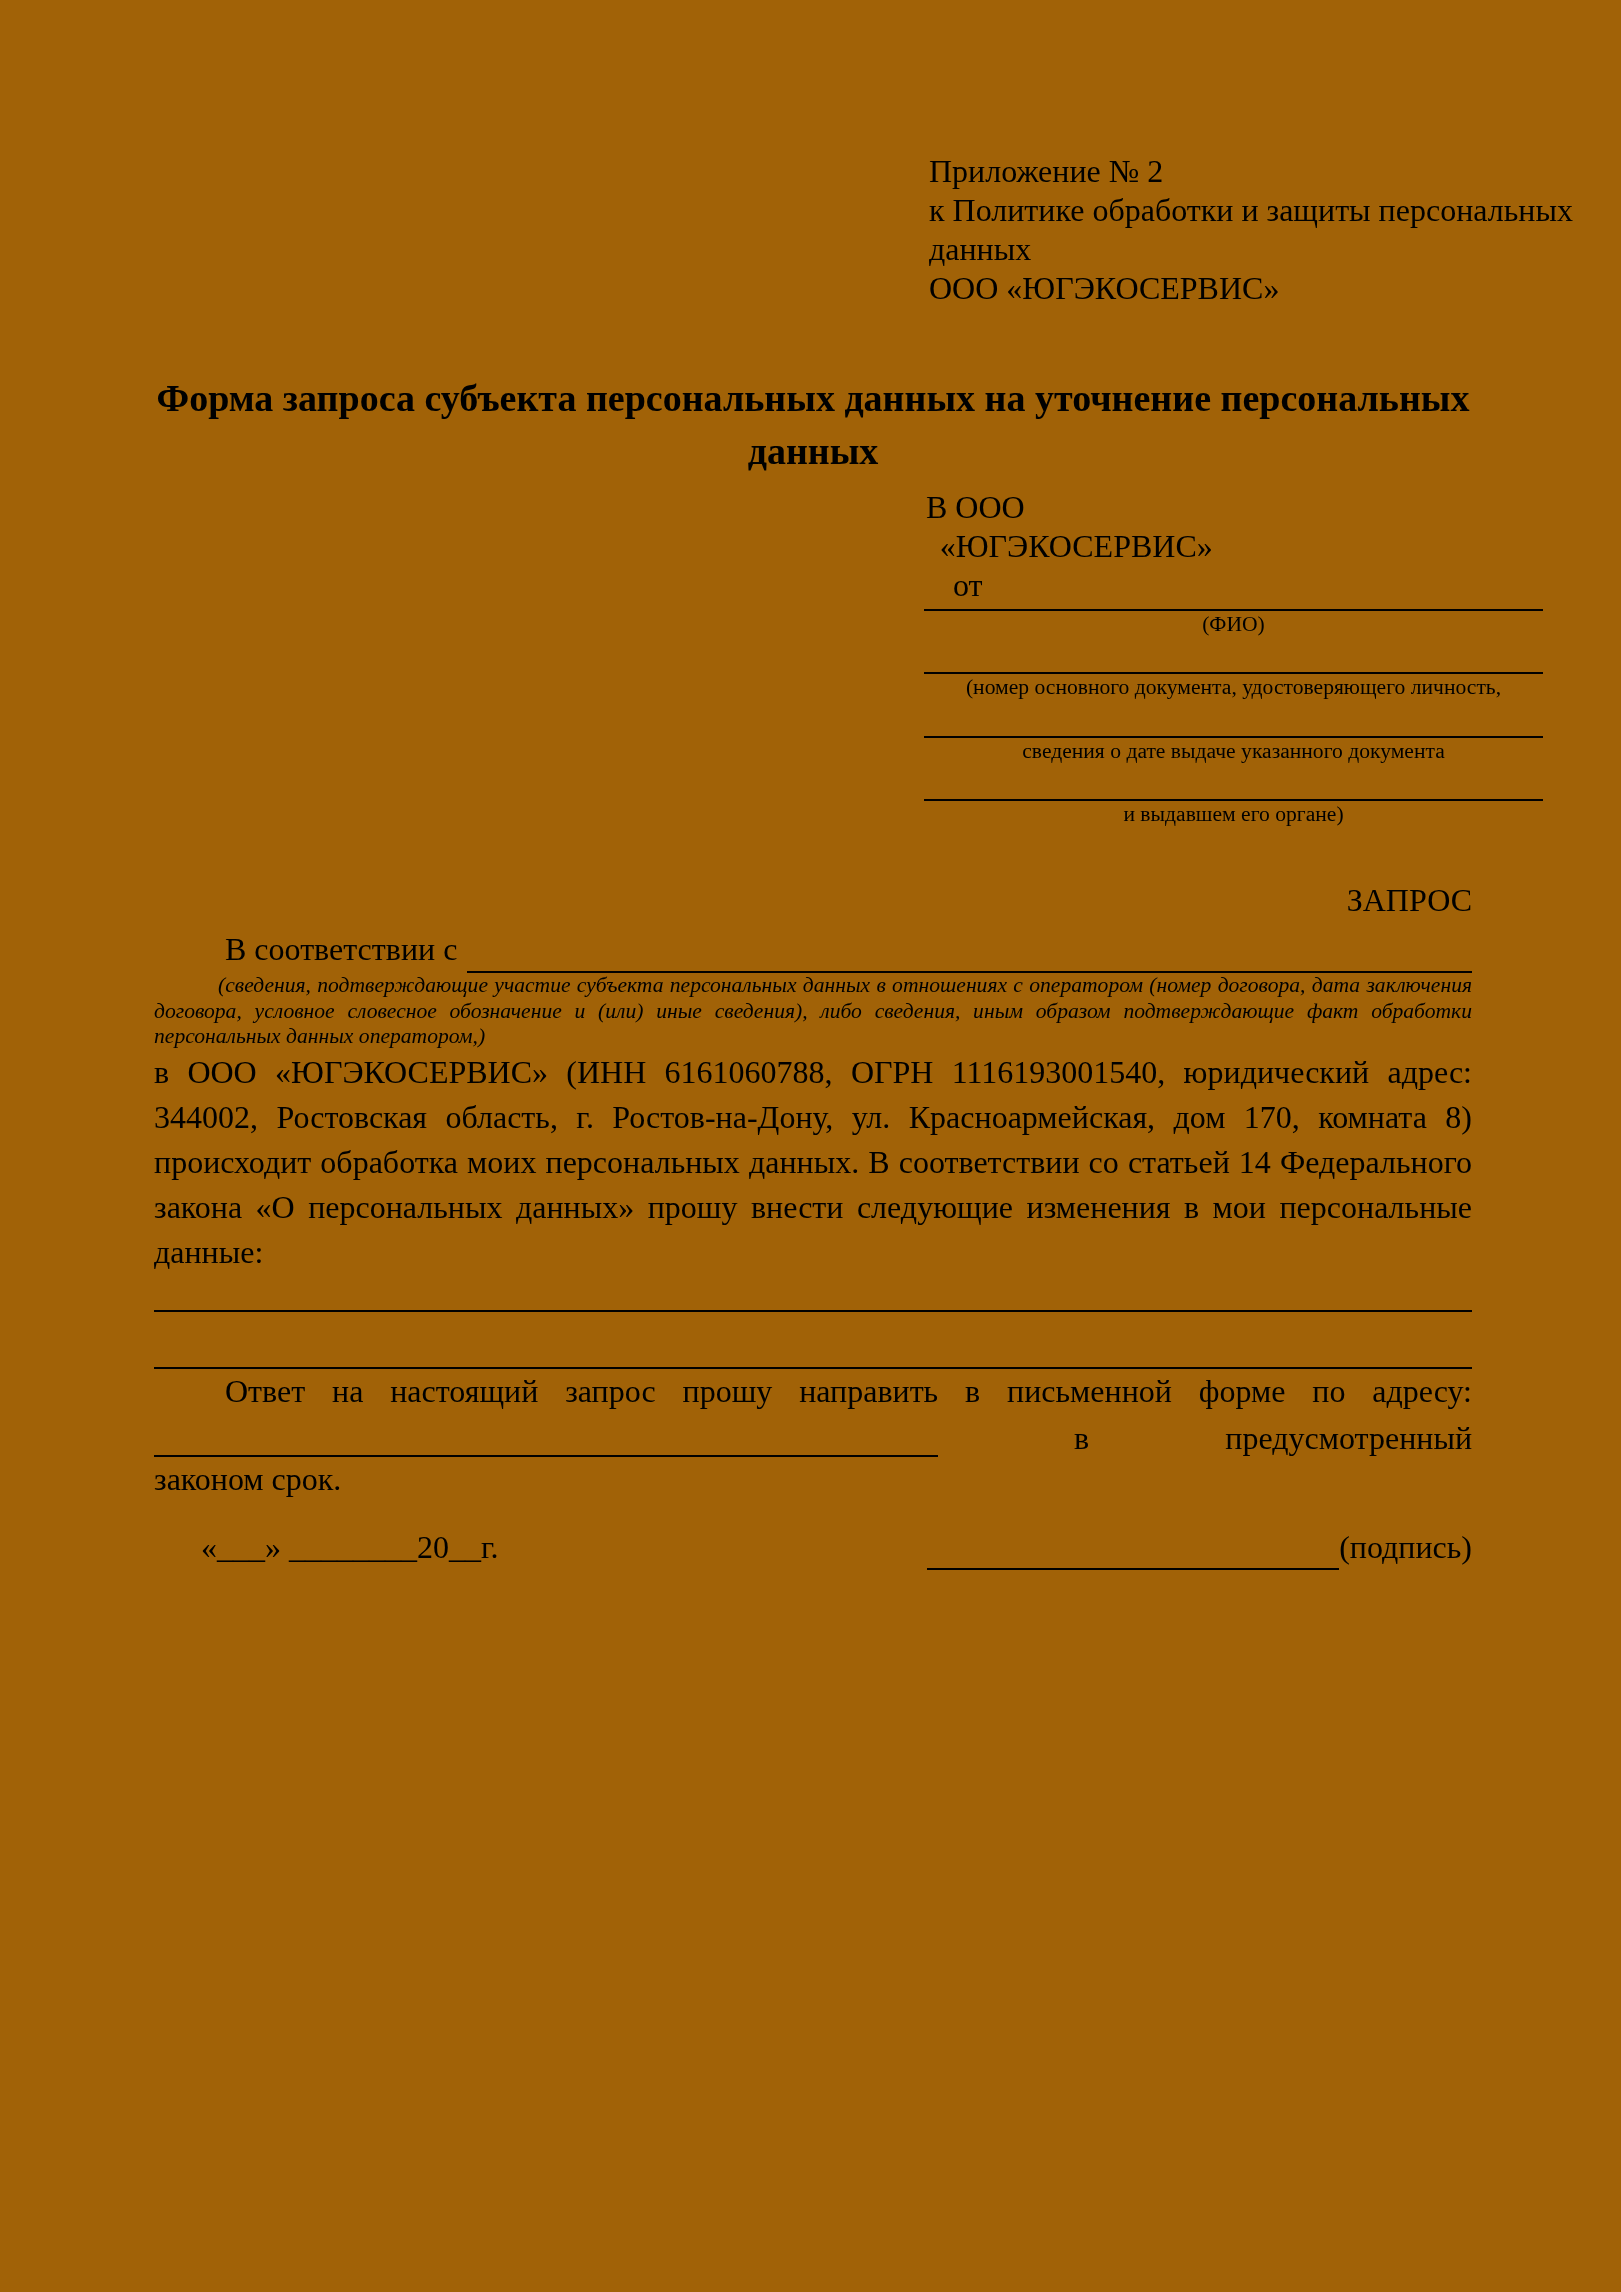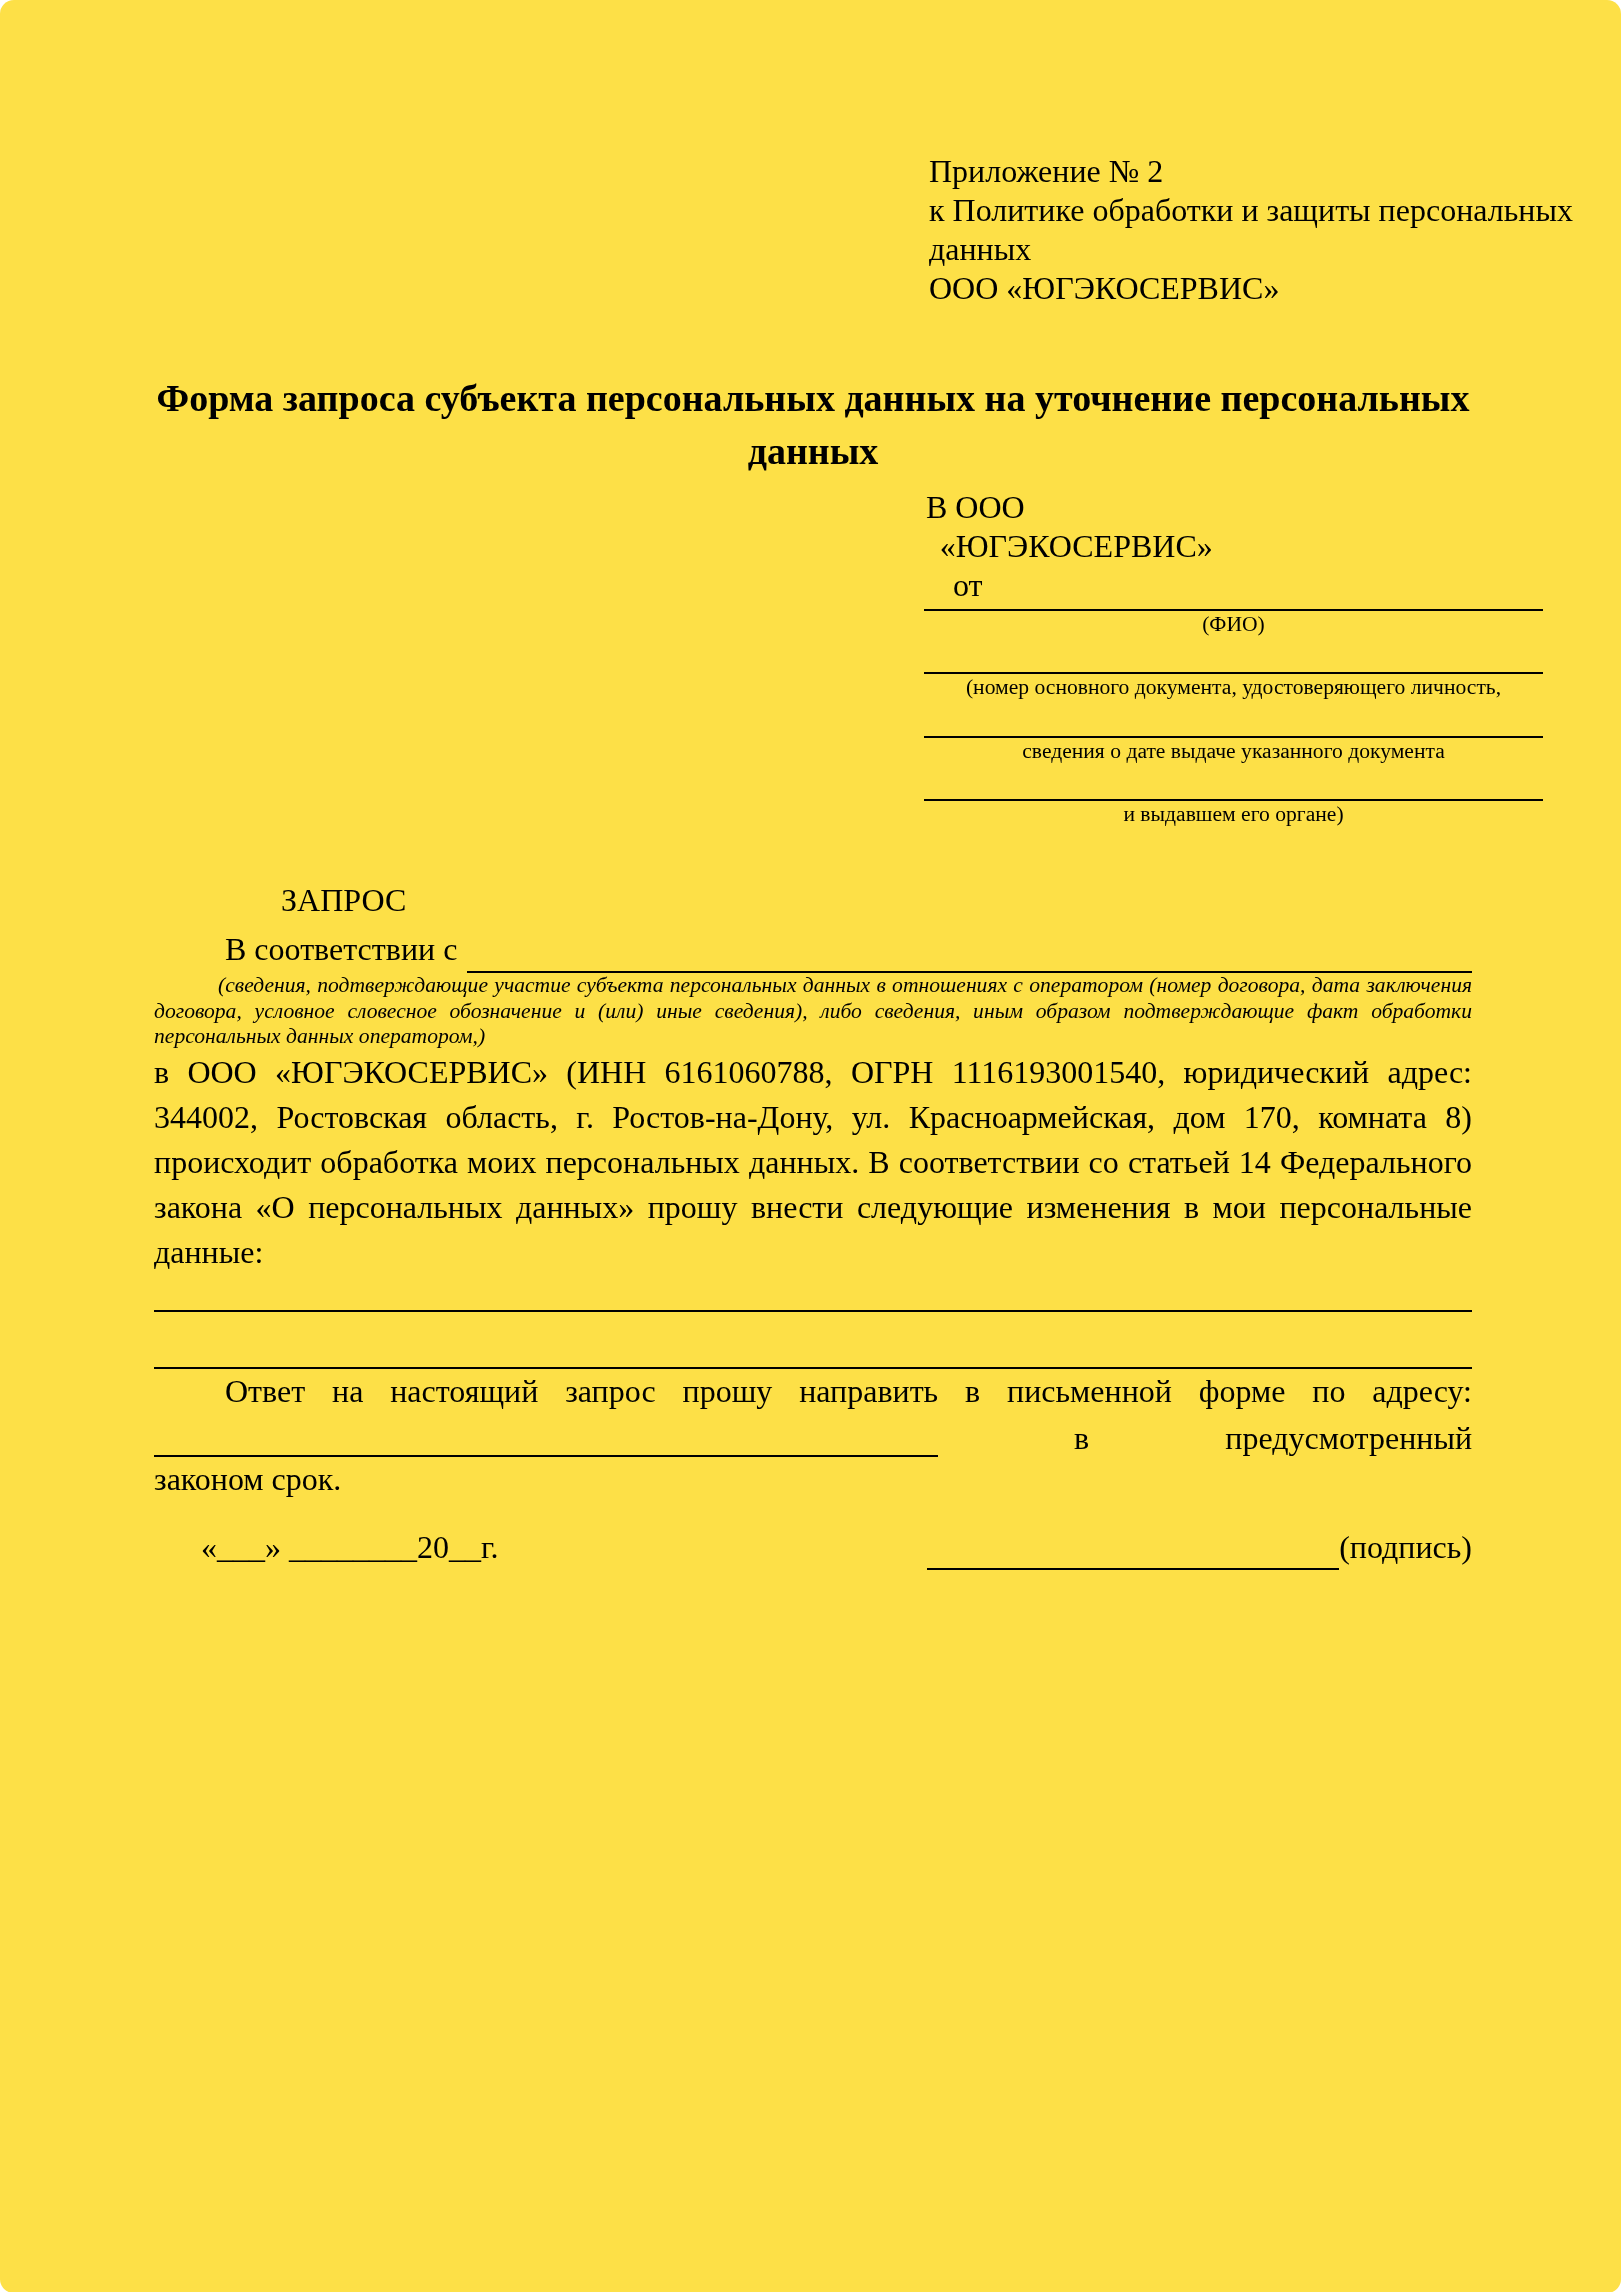--- a/index.html
+++ b/index.html
@@ -4,21 +4,21 @@
 <style>
   html, body { margin: 0; padding: 0; }
   body {
     width: 1621px; height: 2293px;
     background: #ffffff;
     color: #000000;
     font-family: "Liberation Serif", "DejaVu Serif", serif;
     font-size: 32px;
     position: relative;
   }
-  .page { position: absolute; inset: 0; background: #fde047; border-radius: 14px; }
+  .page { position: absolute; inset: 0; background: #a16207; }
 
   
   .header-note {
     position: absolute; top: 152px; left: 929px;
     line-height: 39px; white-space: nowrap;
   }
 
   
   .doc-title {
     position: absolute; top: 372px; left: 154px; width: 1318px;
@@ -32,21 +32,21 @@
   .a-l1 { padding-left: 2px; }
   .a-l2 { padding-left: 15.7px; }
   .a-l3 { padding-left: 29px; }
   .a-line { border-bottom: 2.9px solid #000; height: 3.9px; }
   .a-line.gap { margin-top: 31px; }
   .a-caption { font-size: 21.6px; line-height: 26.5px; text-align: center; }
 
   
   .main { position: absolute; top: 877px; left: 154px; width: 1318px; }
   .request-heading {
-    text-align: left; padding-left: 127px;
+    text-align: right; padding-left: 127px;
     line-height: 47px; font-size: 32px; font-weight: normal; margin: 0;
   }
   .accordance-row { display: flex; align-items: flex-end; line-height: 47px; margin-top: 2px; }
   .accordance-label { white-space: nowrap; padding-left: 71px; padding-right: 9.8px; }
   .fill-line { flex: 1; border-bottom: 2.9px solid #000; height: 39px; }
 
   .small-caption {
     font-size: 21.6px; line-height: 25.5px; text-align: justify;
     text-indent: 64px; margin: 0; font-style: italic;
   }

